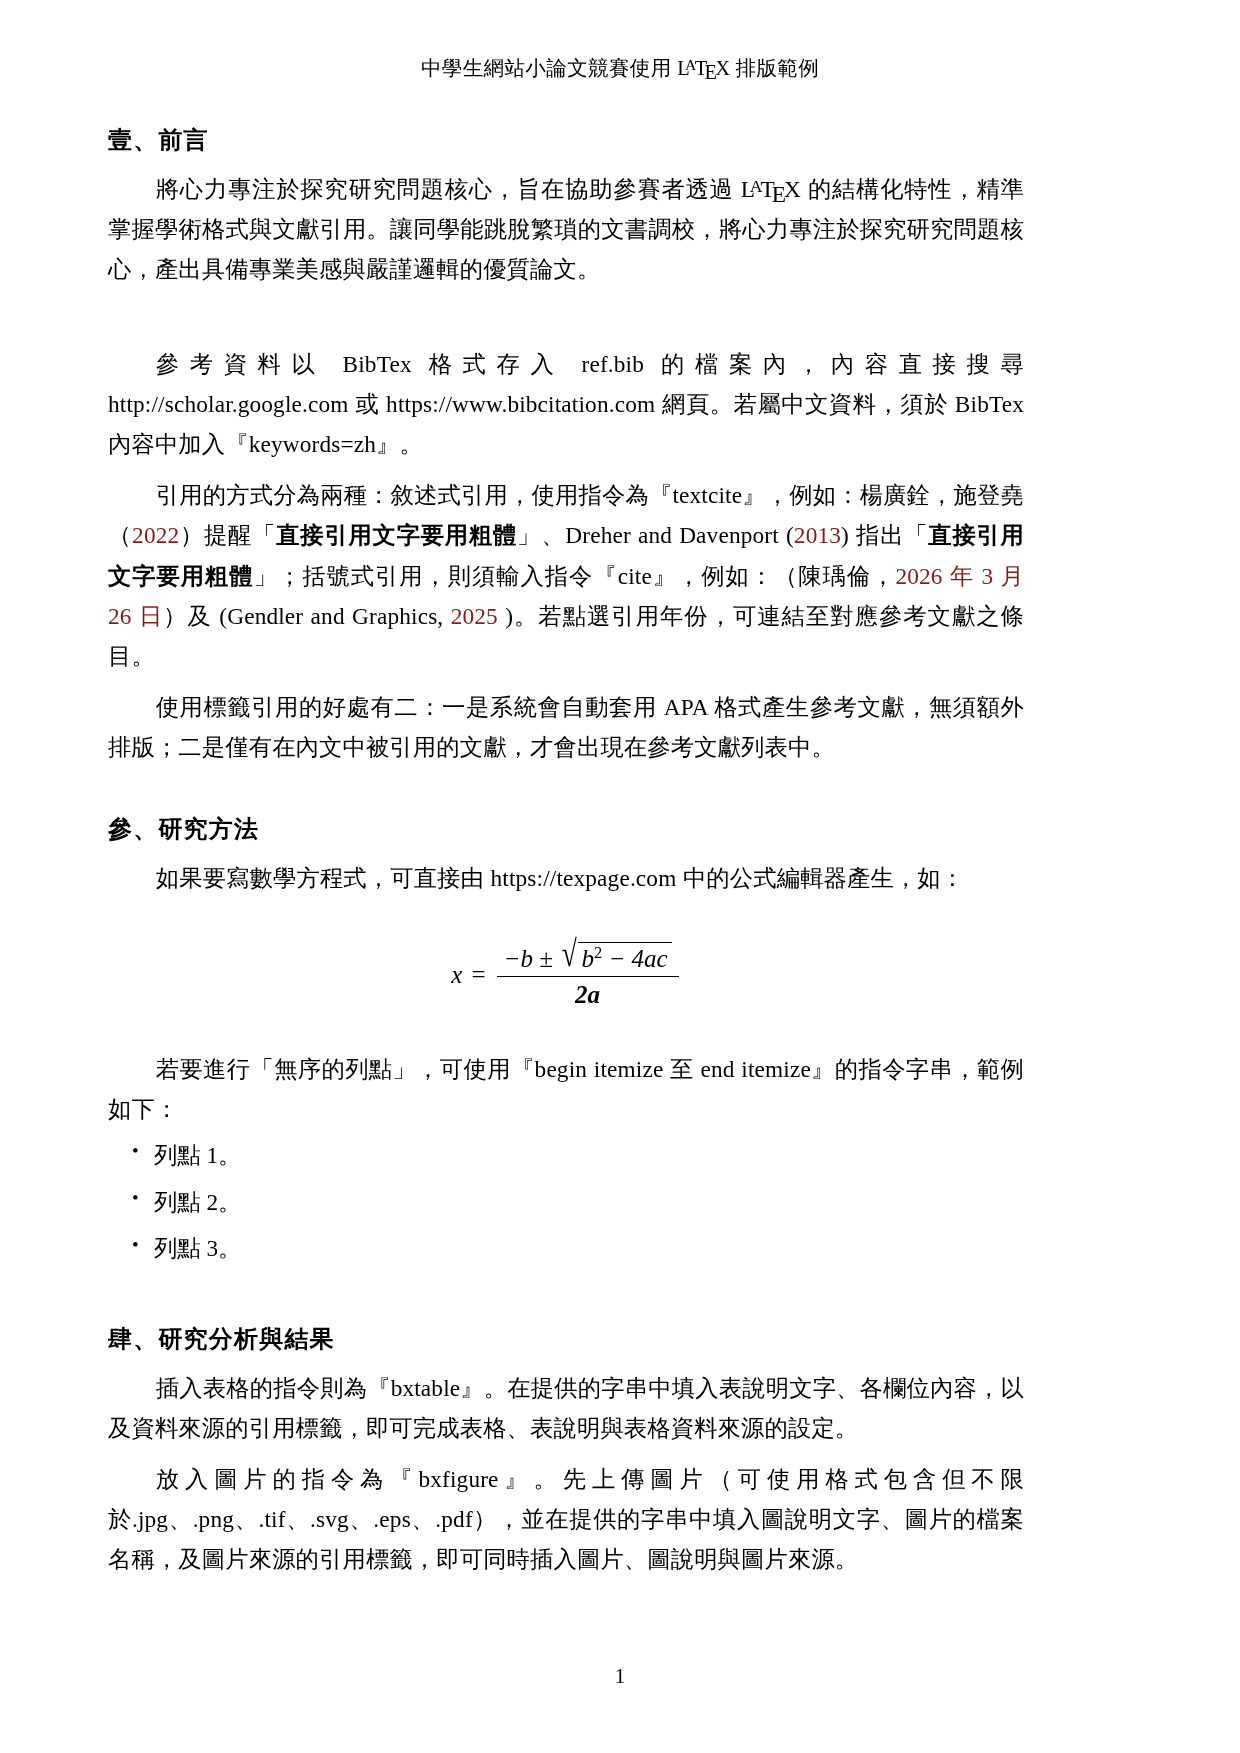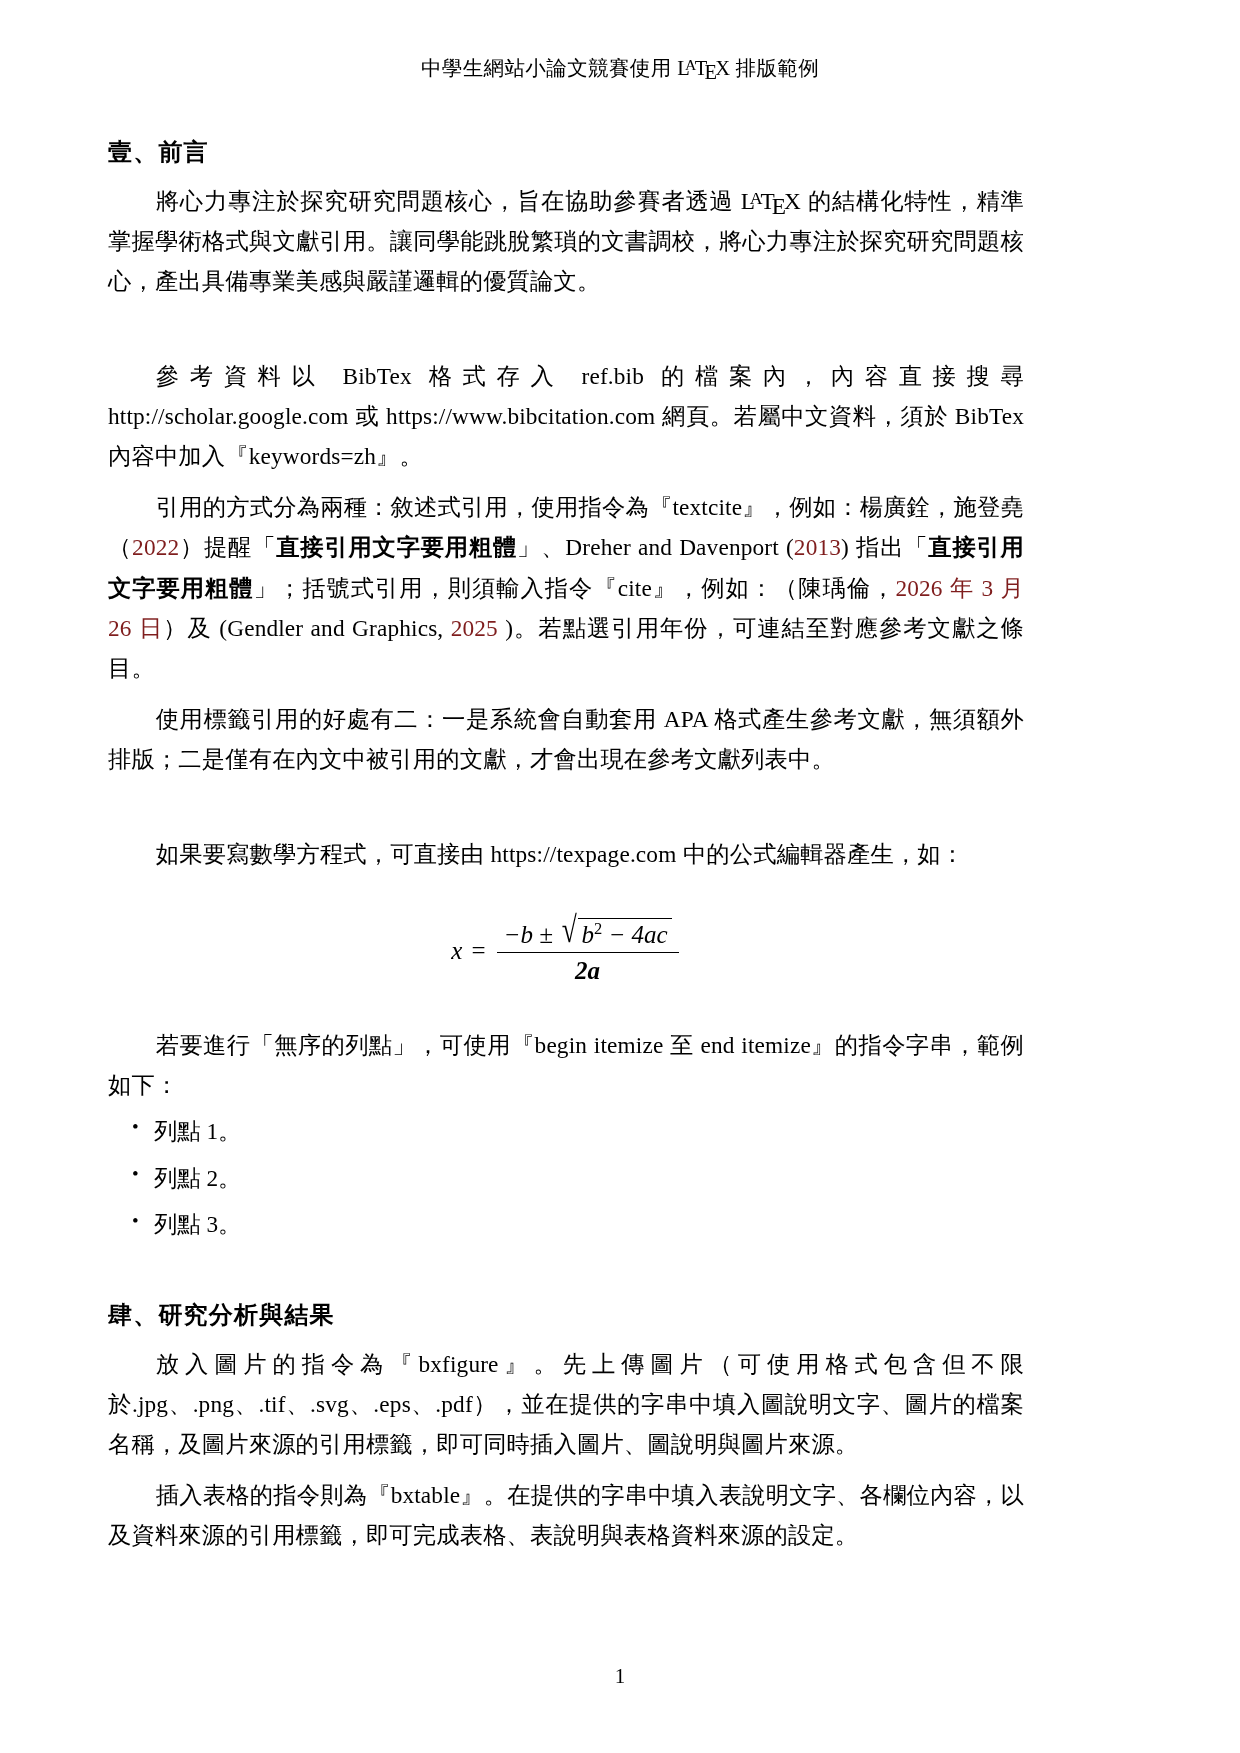--- a/index.html
+++ b/index.html
@@ -25,21 +25,21 @@
     position: absolute;
     top: 44px;
     left: 0;
     width: 100%;
     text-align: center;
     font-size: 20.5px;
     letter-spacing: 0.4px;
   }
   .body-col {
     position: absolute;
-    top: 124px;
+    top: 112px;
     left: 108px;
     width: 916px;
   }
   .sec-head {
     font-size: 24px;
     margin: 0 0 6px 0;
     letter-spacing: 1.2px;
     line-height: 1.5;
   }
   p.para {
@@ -182,20 +182,21 @@
 
     <div class="sec-block">
       <p class="para">參考資料以 BibTex 格式存入 ref.bib 的檔案內，內容直接搜尋 http://scholar.google.com 或 https://www.bibcitation.com 網頁。若屬中文資料，須於 BibTex 內容中加入『keywords=zh』。</p>
       <p class="para"><span>引用的方式分為兩種：敘述式引用，使用指令為『textcite』，例如：楊廣銓，施登堯（</span><span class="lnk">2022</span><span>）提醒「</span><span class="bold">直接引用文字要用粗體</span><span>」、Dreher and Davenport (</span><span class="lnk">2013</span><span>) 指出「</span><span class="bold">直接引用文字要用粗體</span><span>」；括號式引用，則須輸入指令『cite』，例如：（陳瑀倫，</span><span class="lnk">2026 年 3 月 26 日</span><span>）及 (Gendler and Graphics, </span><span class="lnk">2025</span><span> )。若點選引用年份，可連結至對應參考文獻之條目。</span></p>
       <p class="para">使用標籤引用的好處有二：一是系統會自動套用 APA 格式產生參考文獻，無須額外排版；二是僅有在內文中被引用的文獻，才會出現在參考文獻列表中。</p>
     </div>
 
     <div class="space-lg"></div>
 
     <div class="sec-block">
+      <h2 class="sec-head">參、研究方法</h2>
       <p class="para">如果要寫數學方程式，可直接由 https://texpage.com 中的公式編輯器產生，如：</p>
 
       <div class="math-display">
         <span class="mrow">
           <span class="mi">x</span>
           <span class="mo">=</span>
           <span class="frac">
             <span class="num">
               <span class="mi">−b ±</span>
               <span class="sqrt">
@@ -214,21 +215,21 @@
         <li>列點 1。</li>
         <li>列點 2。</li>
         <li>列點 3。</li>
       </ul>
     </div>
 
     <div class="space-lg"></div>
 
     <div class="sec-block">
       <h2 class="sec-head">肆、研究分析與結果</h2>
+      <p class="para">插入表格的指令則為『bxtable』。在提供的字串中填入表說明文字、各欄位內容，以及資料來源的引用標籤，即可完成表格、表說明與表格資料來源的設定。</p>
       <p class="para">放入圖片的指令為『bxfigure』。先上傳圖片（可使用格式包含但不限於.jpg、.png、.tif、.svg、.eps、.pdf），並在提供的字串中填入圖說明文字、圖片的檔案名稱，及圖片來源的引用標籤，即可同時插入圖片、圖說明與圖片來源。</p>
-      <p class="para">插入表格的指令則為『bxtable』。在提供的字串中填入表說明文字、各欄位內容，以及資料來源的引用標籤，即可完成表格、表說明與表格資料來源的設定。</p>
     </div>
 
   </div>
 
   <div class="page-number">1</div>
 
 </div>
 
 </body></html>

